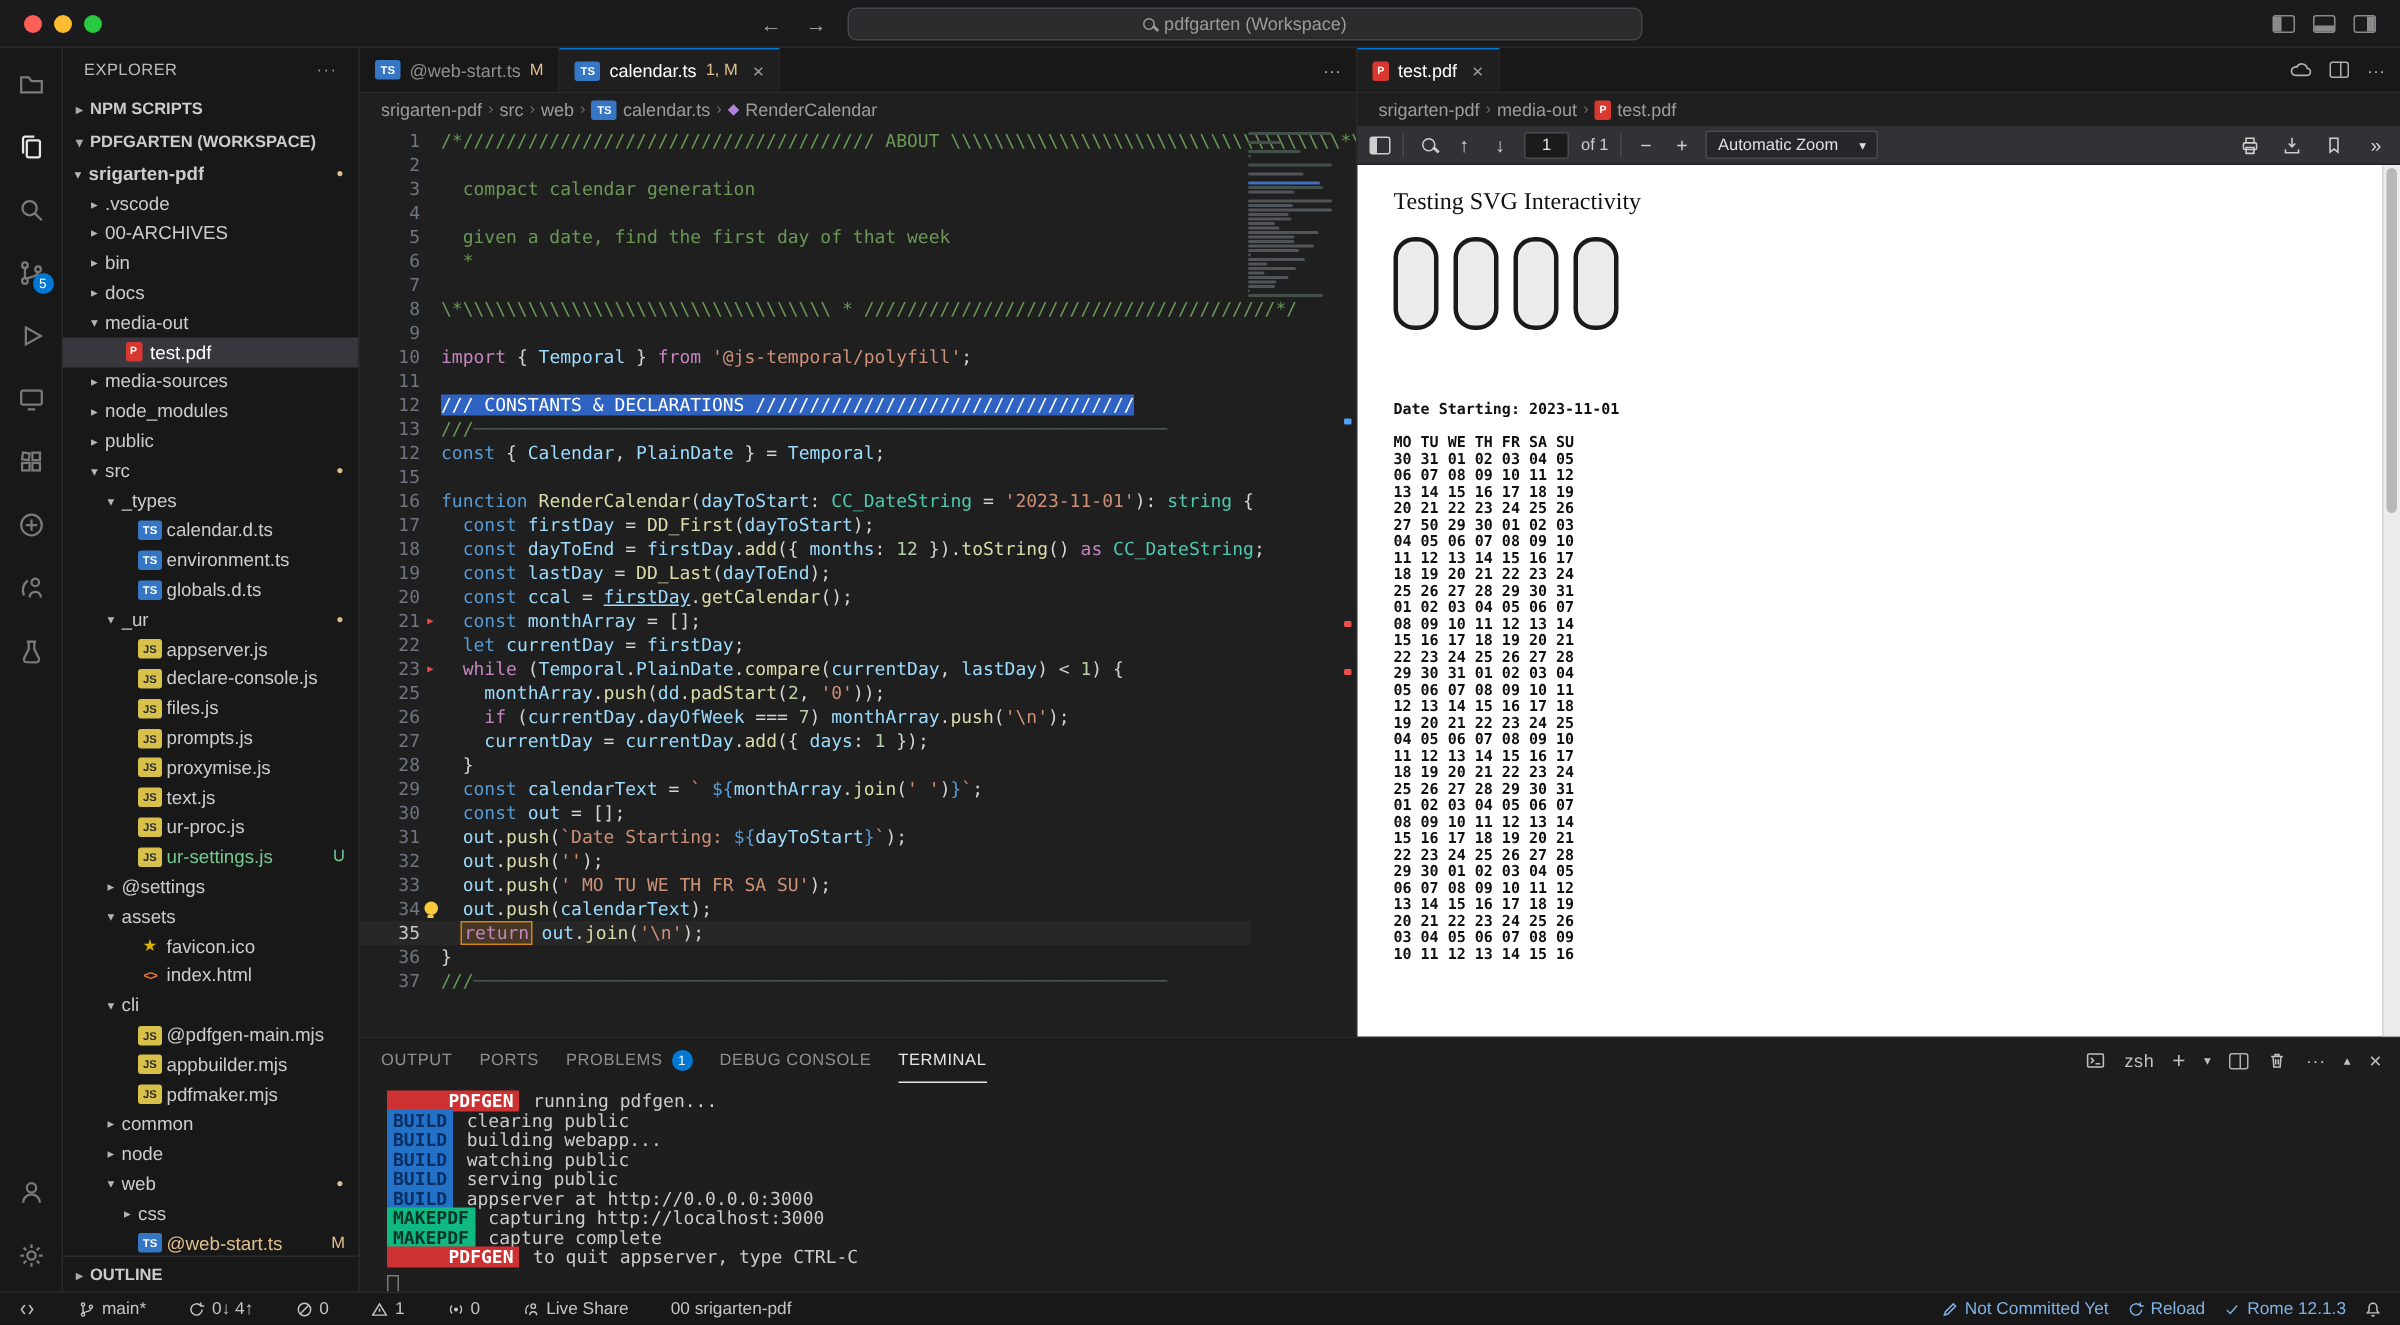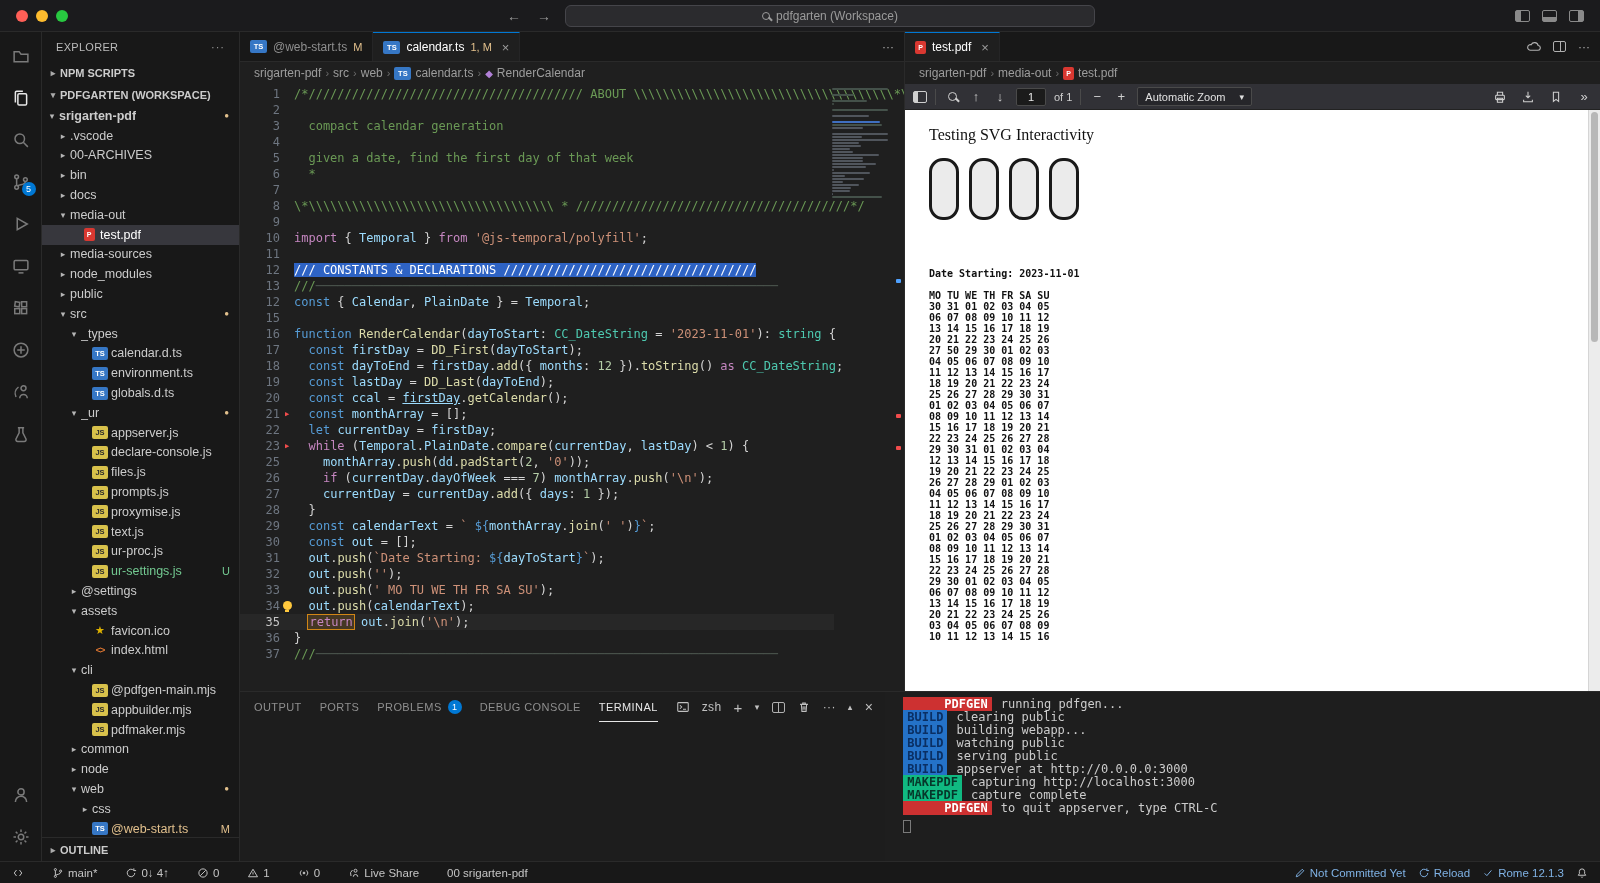--- a/index.html
+++ b/index.html
@@ -119,21 +119,21 @@
   .pdftitle { font-family:"Liberation Serif", serif; font-size:16px; color:#111; }
   .shapes { display:flex; gap:10px; margin-top:14px; }
   .shape { width:30px; height:62px; border:3.5px solid #1a1a1a; border-radius:14px; background:#ebebeb; }
   .pdfmono { font-family:"DejaVu Sans Mono", monospace; font-size:10px; font-weight:bold; color:#111; line-height:11px; }
   .dateline { margin-top:48px; }
   .calhead { margin-top:11px; }
   .pdf-scroll { position:absolute; top:0; bottom:0; right:0; width:12px; background:#ececec; border-left:1px solid #d5d5d5; }
   .pdf-thumb { position:absolute; top:2px; left:2px; right:2px; height:230px; background:#b8b8b8; border-radius:4px; }
 
   
-  .panel { height:170px; flex:none; border-top:1px solid #2a2a2a; background:#1d1d1d; display:flex; flex-direction:row; }
+  .panel { height:170px; flex:none; border-top:1px solid #2a2a2a; background:#1d1d1d; display:flex; flex-direction:column; }
   .panel-tabs { height:30px; display:flex; align-items:center; padding-left:14px; gap:18px; font-size:11px; letter-spacing:.4px; color:#8f8f8f; }
   .ptab { display:flex; align-items:center; gap:6px; height:100%; cursor:default; }
   .ptab.active { color:#e7e7e7; border-bottom:1px solid #e7e7e7; }
   .ptab-badge { background:#0078d4; color:#fff; font-size:9px; min-width:14px; height:14px; border-radius:8px; display:flex; align-items:center; justify-content:center; padding:0 3px; }
   .panel-right { margin-left:auto; display:flex; align-items:center; gap:12px; padding-right:12px; color:#c0c0c0; font-size:12px; }
   .panel-right svg { width:14px; height:14px; stroke:currentColor; fill:none; stroke-width:1.2; }
   .term { flex:1; background:#1e1e1e; font-family:"DejaVu Sans Mono", monospace; font-size:12px; padding:5px 0 0 18px; overflow:hidden; position:relative; }
   .tline { height:13px; display:flex; align-items:center; white-space:pre; }
   .tbadge { display:inline-block; padding:0 4px; margin-right:9px; font-weight:bold; }
   .tb-red { background:#cd3131; color:#ffffff;padding-left:41px; }
@@ -926,23 +926,23 @@
                   <div>27 50 29 30 01 02 03</div>
                   <div>04 05 06 07 08 09 10</div>
                   <div>11 12 13 14 15 16 17</div>
                   <div>18 19 20 21 22 23 24</div>
                   <div>25 26 27 28 29 30 31</div>
                   <div>01 02 03 04 05 06 07</div>
                   <div>08 09 10 11 12 13 14</div>
                   <div>15 16 17 18 19 20 21</div>
                   <div>22 23 24 25 26 27 28</div>
                   <div>29 30 31 01 02 03 04</div>
+                  <div>05 06 07 08 09 10 11</div>
                   <div>12 13 14 15 16 17 18</div>
                   <div>19 20 21 22 23 24 25</div>
-                  <div>26 27 28 29 01 02 03</div>
                   <div>04 05 06 07 08 09 10</div>
                   <div>11 12 13 14 15 16 17</div>
                   <div>18 19 20 21 22 23 24</div>
                   <div>25 26 27 28 29 30 31</div>
                   <div>01 02 03 04 05 06 07</div>
                   <div>08 09 10 11 12 13 14</div>
                   <div>15 16 17 18 19 20 21</div>
                   <div>22 23 24 25 26 27 28</div>
                   <div>29 30 01 02 03 04 05</div>
                   <div>06 07 08 09 10 11 12</div>

